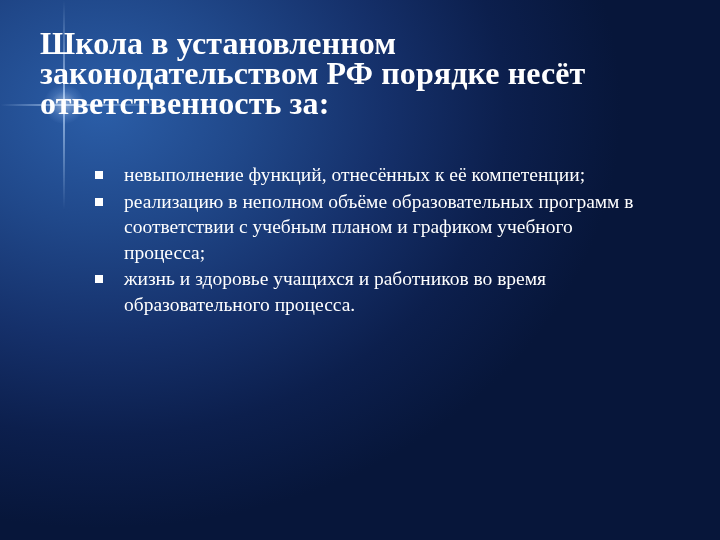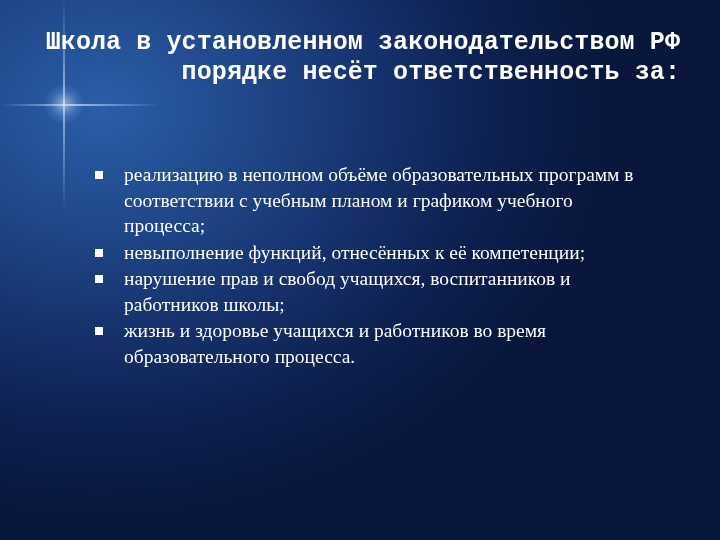--- a/index.html
+++ b/index.html
@@ -53,24 +53,24 @@
     height: 40px;
     border-radius: 50%;
     background: radial-gradient(circle, rgba(225,240,255,0.55) 0%, rgba(160,200,255,0.18) 45%, rgba(0,0,0,0) 72%);
   }
 
   .title {
     position: absolute;
     left: 40px;
     top: 28px;
     width: 640px;
-    text-align: right;
-    font-family: Liberation Mono, monospace;
+    text-align: left;
+    font-family: Liberation Serif, serif;
     font-weight: bold;
-    font-size: 25px;
+    font-size: 32px;
     line-height: 30px;
     color: #ffffff;
     letter-spacing: 0.1px;
   }
 
   .body {
     position: absolute;
     left: 88px;
     top: 162px;
     width: 570px;
@@ -110,32 +110,31 @@
     <div class="v"></div>
     <div class="core"></div>
   </div>
 
   <div class="title">Школа в установленном законодательством РФ порядке несёт ответственность за:</div>
 
   <div class="body">
     <ul class="bullets">
       <li>
         <span class="marker"></span>
-        <span class="txt">реализацию в неполном объёме образовательных программ в соответствии с учебным планом и графиком учебного процесса;</span>
+        <span class="txt">невыполнение функций, отнесённых к её компетенции;</span>
       </li>
       <li>
         <span class="marker"></span>
-        <span class="txt">невыполнение функций, отнесённых к её компетенции;</span>
+        <span class="txt">реализацию в неполном объёме образовательных программ в соответствии с учебным планом и графиком учебного процесса;</span>
       </li>
       <li>
         <span class="marker"></span>
       </li>
       <li>
         <span class="marker"></span>
-        <span class="txt">нарушение прав и свобод учащихся, воспитанников и работников школы;</span>
       </li>
       <li>
         <span class="marker"></span>
         <span class="txt">жизнь и здоровье учащихся и работников во время образовательного процесса.</span>
       </li>
     </ul>
   </div>
 
 </div>
 

